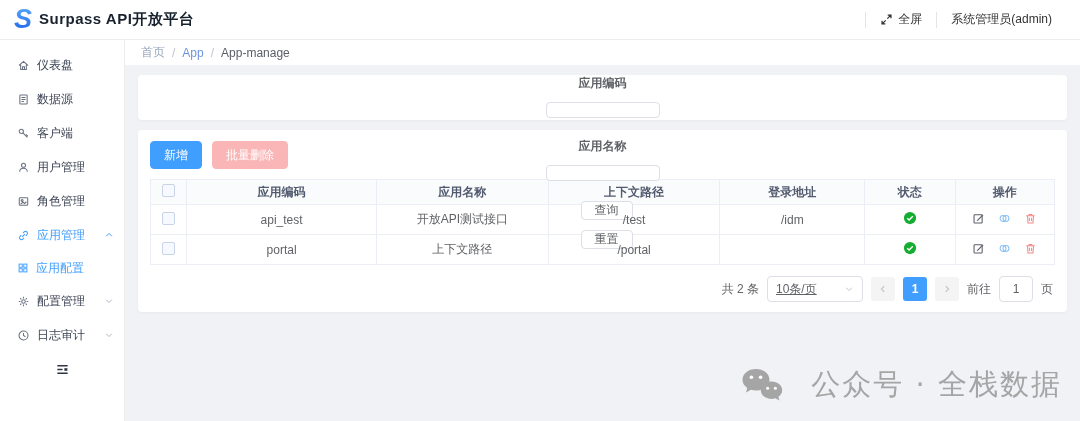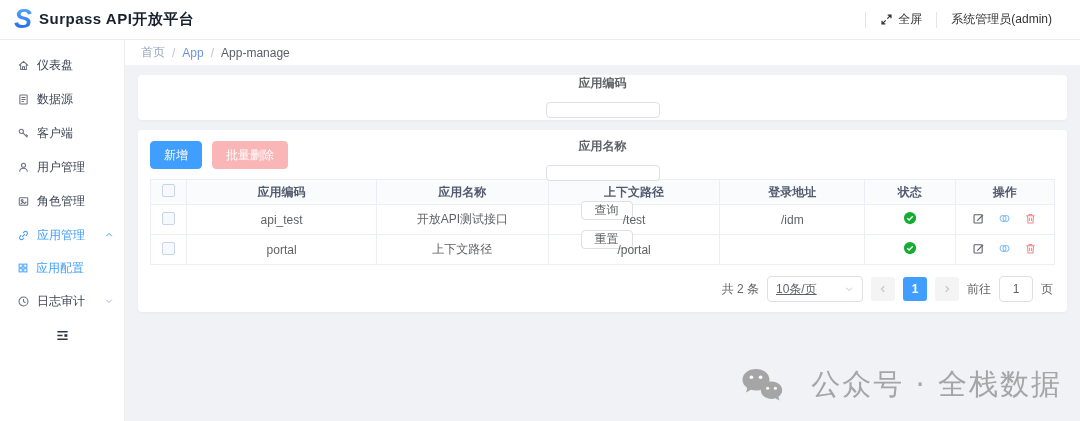--- a/index.html
+++ b/index.html
@@ -158,20 +158,34 @@
         <svg width="12" height="12" viewBox="0 0 16 16" fill="none" stroke="currentColor" stroke-width="1.3">
           <rect x="2.8" y="2.8" width="4.2" height="4.2"></rect>
           <rect x="9" y="2.8" width="4.2" height="4.2"></rect>
           <rect x="2.8" y="9" width="4.2" height="4.2"></rect>
           <rect x="9" y="9" width="4.2" height="4.2"></rect>
         </svg>
       </span>
     <span class="mi-label">应用配置</span>
   </div>
 
+  <div class="menu-item">
+    <span class="mi-icon">
+        <svg width="13" height="13" viewBox="0 0 16 16" fill="none" stroke="currentColor" stroke-width="1.3">
+          <circle cx="8" cy="8" r="2.2"></circle>
+          <path d="M8 2.2 V4.2 M8 11.8 V13.8 M2.2 8 H4.2 M11.8 8 H13.8 M3.9 3.9 L5.3 5.3 M10.7 10.7 L12.1 12.1 M12.1 3.9 L10.7 5.3 M5.3 10.7 L3.9 12.1"></path>
+        </svg>
+      </span>
+    <span class="mi-label">配置管理</span>
+    <span class="chev">
+        <svg width="10" height="10" viewBox="0 0 16 16" fill="none" stroke="currentColor" stroke-width="1.6">
+          <path d="M3.5 6 L8 10.5 L12.5 6"></path>
+        </svg>
+      </span>
+  </div>
 
   <div class="menu-item">
     <span class="mi-icon">
         <svg width="13" height="13" viewBox="0 0 16 16" fill="none" stroke="currentColor" stroke-width="1.3">
           <circle cx="8" cy="8" r="5.5"></circle>
           <path d="M8 4.8 V8 L10.4 9.6"></path>
         </svg>
       </span>
     <span class="mi-label">日志审计</span>
     <span class="chev">

